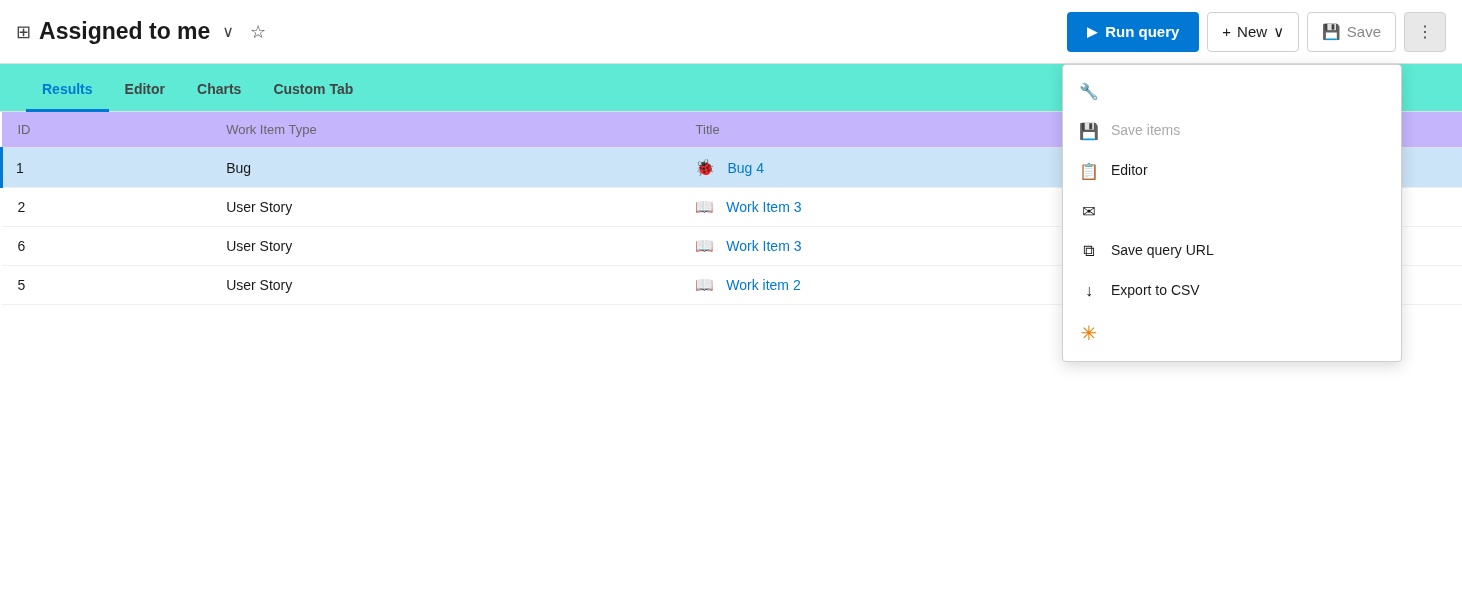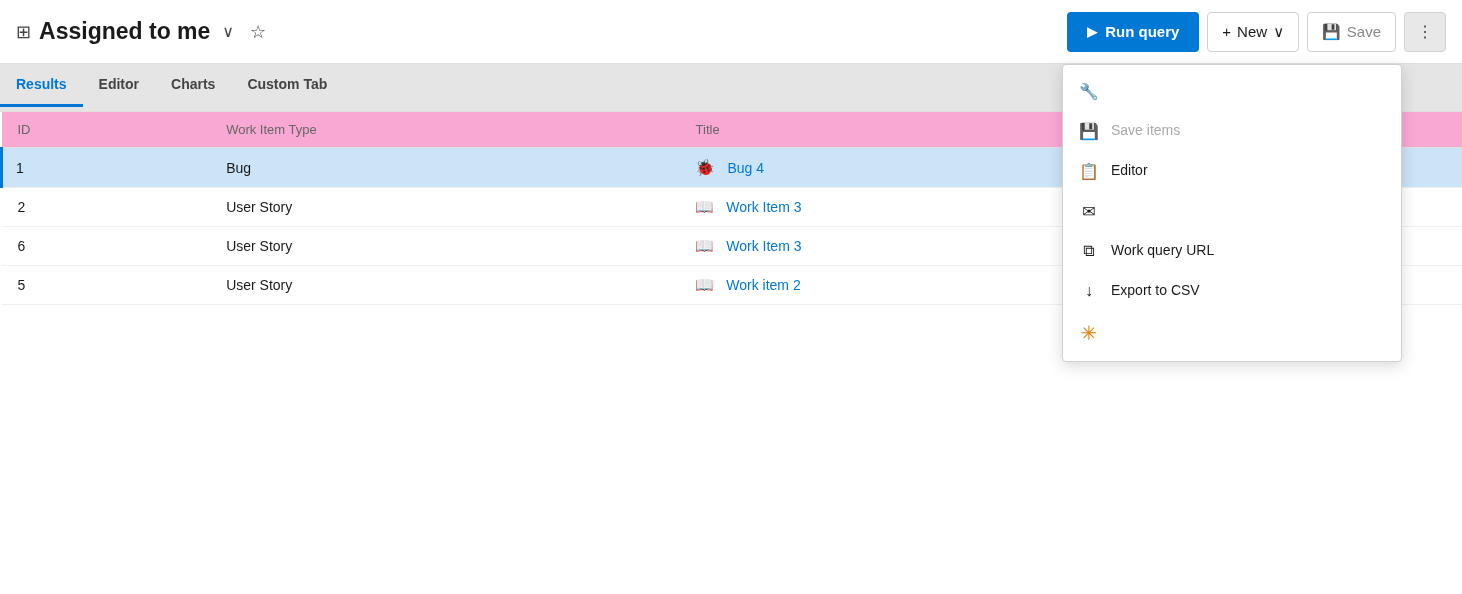--- a/index.html
+++ b/index.html
@@ -130,23 +130,23 @@
       cursor: pointer;
       height: 40px;
       display: flex;
       align-items: center;
       color: #444;
     }
 
     
     .tabs-bar {
       display: flex;
-      align-items: flex-start;
-      padding: 0 0;
-      background: #e5e5e5;
+      align-items: flex-end;
+      padding: 0 26px;
+      background: #5eead4;
       border-bottom: 1px solid #e0e0e0;
       height: 48px;
       gap: 0;
     }
 
     .tab {
       padding: 12px 16px;
       cursor: pointer;
       color: #444;
       font-size: 14px;
@@ -169,21 +169,21 @@
       padding: 0;
     }
 
     table {
       width: 100%;
       border-collapse: collapse;
       font-size: 14px;
     }
 
     thead th {
-      background: #f9a8d4;
+      background: #c4b5fd;
       color: #666;
       font-weight: 400;
       text-align: left;
       padding: 10px 16px;
       border-bottom: 1px solid #e0e0e0;
       font-size: 13px;
     }
 
     tbody tr {
       border-bottom: 1px solid #f0f0f0;
@@ -361,21 +361,21 @@
       </div>
       <div class="dropdown-item">
         <span class="dropdown-item-icon">📋</span>
         <span class="dropdown-item-label">Editor</span>
       </div>
       <div class="dropdown-item">
         <span class="dropdown-item-icon">✉</span>
       </div>
       <div class="dropdown-item">
         <span class="dropdown-item-icon">⧉</span>
-        <span class="dropdown-item-label">Work query URL</span>
+        <span class="dropdown-item-label">Save query URL</span>
       </div>
       <div class="dropdown-item">
         <span class="dropdown-item-icon">↓</span>
         <span class="dropdown-item-label">Export to CSV</span>
       </div>
       <div class="dropdown-item">
         <span class="dropdown-item-icon orange">✳</span>
       </div>
     </div>
 

